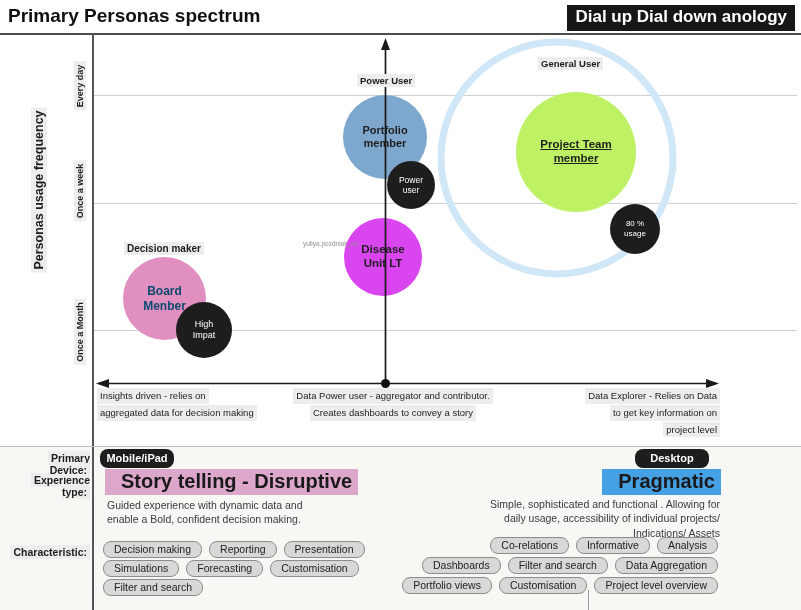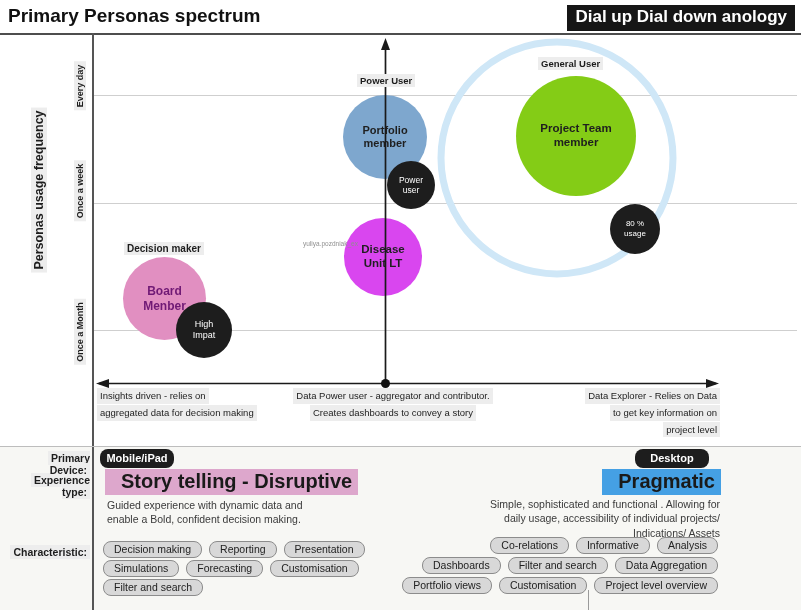--- a/index.html
+++ b/index.html
@@ -23,22 +23,22 @@
   .grid{left:94px;width:703px;height:0;border-top:1px solid #cfcfcf;z-index:1;}
 
   .svg-layer{left:0;top:0;z-index:3;pointer-events:none;}
   .svg-under{left:0;top:0;z-index:1;pointer-events:none;}
 
   
   .bubble{border-radius:50%;display:flex;align-items:center;justify-content:center;
           text-align:center;font-weight:bold;line-height:1.2;}
   .b-portfolio{left:343px;top:95px;width:84px;height:84px;background:#7ea7ce;font-size:11px;color:#1f1f1f;z-index:2;}
   .b-disease{left:344px;top:218px;width:78px;height:78px;background:#d946ef;font-size:11.5px;color:#1f1f1f;z-index:2;}
-  .b-project{left:516px;top:76px;width:120px;height:120px;background:#84cc16;font-size:11.5px;color:#1f1f1f;z-index:2;}
-  .b-board{left:123px;top:257px;width:83px;height:83px;background:#e18fc1;font-size:12px;color:#701a75;z-index:2;}
+  .b-project{left:516px;top:92px;width:120px;height:120px;background:#bef264;font-size:11.5px;color:#1f1f1f;z-index:2;text-decoration:underline;}
+  .b-board{left:123px;top:257px;width:83px;height:83px;background:#e18fc1;font-size:12px;color:#0c4a6e;z-index:2;}
   .b-black{background:#1d1d1d;color:#fff;font-weight:normal;z-index:4;}
   .b-power{left:387px;top:161px;width:48px;height:48px;font-size:8.5px;}
   .b-impact{left:176px;top:302px;width:56px;height:56px;font-size:9px;}
   .b-usage{left:610px;top:204px;width:50px;height:50px;font-size:8px;}
   .bubble .wrapbox{display:inline-block;}
 
   
   .hl{background:#ededed;padding:1px 3px;}
   .anno{font-weight:bold;z-index:5;white-space:nowrap;}
   .anno-power{left:357px;top:75px;font-size:9.5px;}

